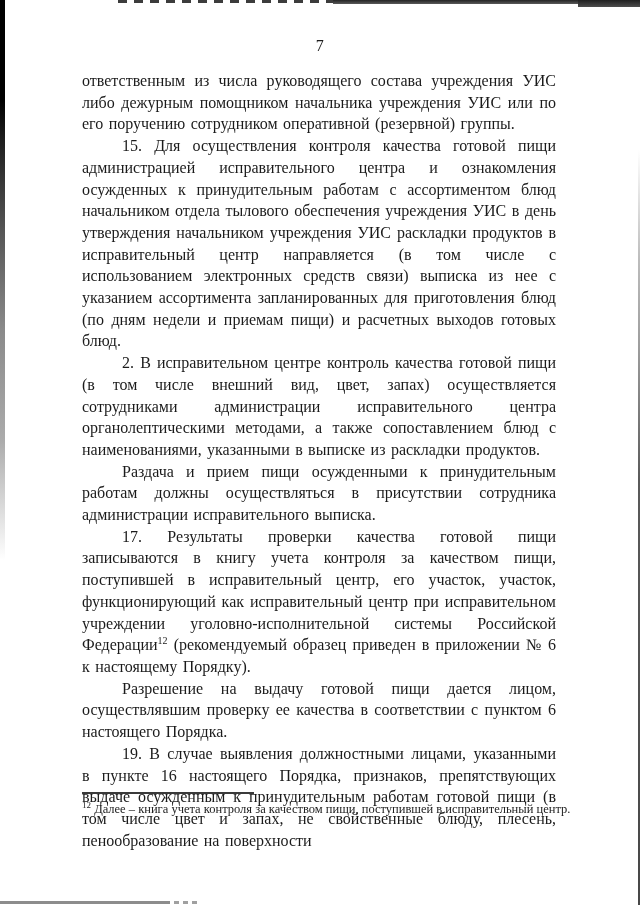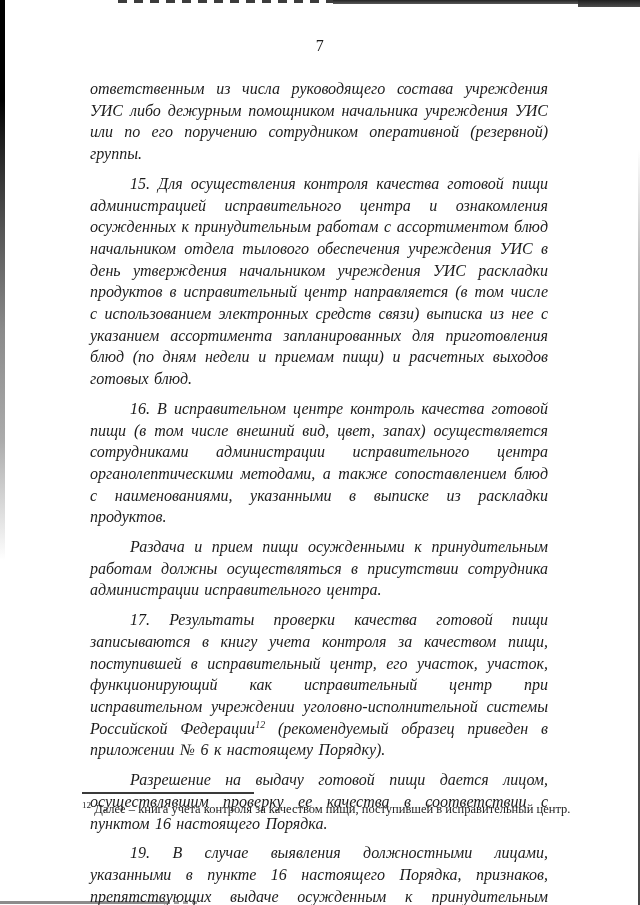--- a/index.html
+++ b/index.html
@@ -26,21 +26,21 @@
   .text-block {
     position: absolute;
     left: 82px; top: 70px;
     width: 474px;
     font-size: 16px;
     line-height: 21.7px;
     text-align: justify;
     text-align-last: left;
     word-spacing: 0.09em;
   }
-  .text-block p { margin: 8px; text-indent: 40px; font-style: italic; }
+  .text-block p { margin: 0; text-indent: 40px; }
   .text-block p.no-indent { text-indent: 0; }
   sup.fn-ref { font-size: 10px; line-height: 0; }
 
   
   .footnote-block {
     position: absolute;
     left: 82px; top: 792px;
     width: 500px;
   }
   .footnote-rule {
@@ -110,23 +110,23 @@
 <div class="edge-top-right"></div>
 <div class="edge-right"></div>
 <div class="edge-bottom"></div>
 <div class="edge-bottom-dash"></div>
 
 <div class="page-number">7</div>
 
 <div class="text-block">
   <p class="no-indent">ответственным из числа руководящего состава учреждения УИС либо дежурным помощником начальника учреждения УИС или по его поручению сотрудником оперативной (резервной) группы.</p>
   <p>15. Для осуществления контроля качества готовой пищи администрацией исправительного центра и ознакомления осужденных к принудительным работам с ассортиментом блюд начальником отдела тылового обеспечения учреждения УИС в день утверждения начальником учреждения УИС раскладки продуктов в исправительный центр направляется (в том числе с использованием электронных средств связи) выписка из нее с указанием ассортимента запланированных для приготовления блюд (по дням недели и приемам пищи) и расчетных выходов готовых блюд.</p>
-  <p>16. В исправительном центре контроль качества готовой пищи (в том числе внешний вид, цвет, запах) осуществляется сотрудниками администрации исправительного центра органолептическими методами, а также сопоставлением блюд с наименованиями, указанными в выписке из раскладки продуктов.</p>
-  <p>Раздача и прием пищи осужденными к принудительным работам должны осуществляться в присутствии сотрудника администрации исправительного центра.</p>
+  <p>2. В исправительном центре контроль качества готовой пищи (в том числе внешний вид, цвет, запах) осуществляется сотрудниками администрации исправительного центра органолептическими методами, а также сопоставлением блюд с наименованиями, указанными в выписке из раскладки продуктов.</p>
+  <p>Раздача и прием пищи осужденными к принудительным работам должны осуществляться в присутствии сотрудника администрации исправительного выписка.</p>
   <p><span>17. Результаты проверки качества готовой пищи записываются в книгу учета контроля за качеством пищи, поступившей в исправительный центр, его участок, участок, функционирующий как исправительный центр при исправительном учреждении уголовно-исполнительной системы Российской Федерации</span><sup class="fn-ref">12</sup><span> (рекомендуемый образец приведен в приложении № 6 к настоящему Порядку).</span></p>
-  <p>Разрешение на выдачу готовой пищи дается лицом, осуществлявшим проверку ее качества в соответствии с пунктом 16 настоящего Порядка.</p>
+  <p>Разрешение на выдачу готовой пищи дается лицом, осуществлявшим проверку ее качества в соответствии с пунктом 6 настоящего Порядка.</p>
   <p>19. В случае выявления должностными лицами, указанными в пункте 16 настоящего Порядка, признаков, препятствующих выдаче осужденным к принудительным работам готовой пищи (в том числе цвет и запах, не свойственные блюду, плесень, пенообразование на поверхности</p>
 </div>
 
 <div class="footnote-block">
   <div class="footnote-rule"></div>
   <div class="footnote-text"><sup>12</sup> <span>Далее – книга учета контроля за качеством пищи, поступившей в исправительный центр.</span></div>
 </div>
 
 </body></html>

